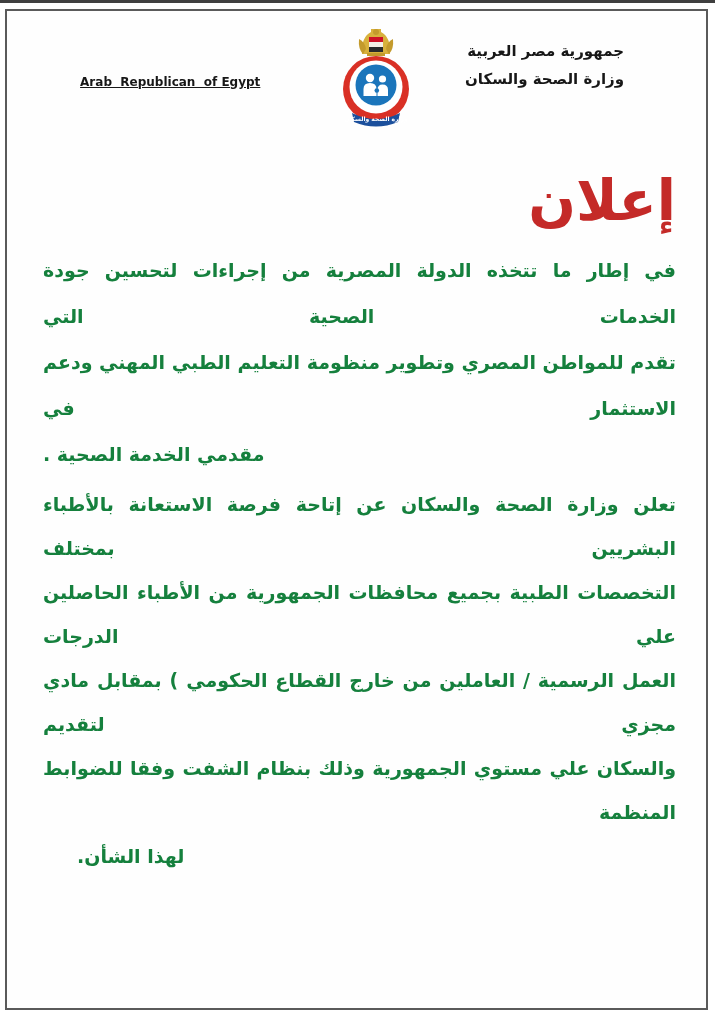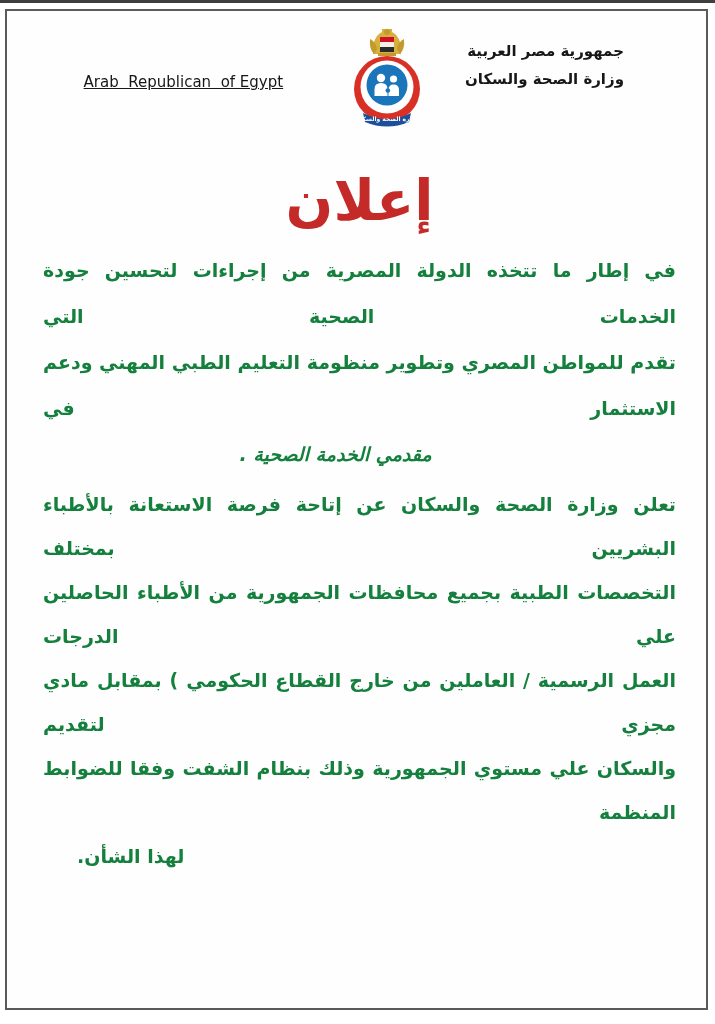--- a/index.html
+++ b/index.html
@@ -21,54 +21,54 @@
     box-sizing:border-box;
     padding:16px 30px 10px 36px;
   }
   
   .header{
     display:flex;align-items:flex-start;justify-content:space-between;
     height:112px;
   }
   .header-en{
     padding-top:16px;padding-left:12px;
-    font-size:15px;font-weight:normal;color:#171717;
+    font-size:12px;font-weight:bold;color:#171717;
     line-height:26px;white-space:pre;
   }
   .header-en .u{text-decoration:underline;}
   .header-ar{
     padding-top:10px;padding-right:52px;
     font-size:15px;font-weight:bold;color:#171717;
     line-height:28px;direction:rtl;text-align:right;
   }
   .logo-wrap{
     width:90px;height:104px;flex:0 0 auto;
     margin-left:36px;margin-right:10px;
   }
   
   .doc-title{
     margin-top:30px;
-    text-align:center;
+    text-align:right;
     font-size:56px;font-weight:bold;
     color:#c42a28;
     line-height:64px;
     direction:rtl;
   }
   
   .body-text{margin-top:14px;}
   .para{margin:0 0 5px 0;}
   .line{
     direction:rtl;
     font-size:19px;font-weight:bold;color:#15803d;
     line-height:46px;
     text-align:right;
   }
   .para.tight .line{line-height:44px;}
   .line.full{text-align:justify;text-align-last:justify;}
-  .line.right-ind{text-align:center;padding-left:0;padding-right:48px;font-style:italic;}
+  .line.right-ind{text-align:left;padding-left:0;padding-right:48px;}
   .line.left-align{text-align:left;padding-left:34px;direction:rtl;}
 </style>
 </head>
 <body>
 
 <div class="top-strip"></div>
 
 <div class="frame">
 
   <div class="header">

